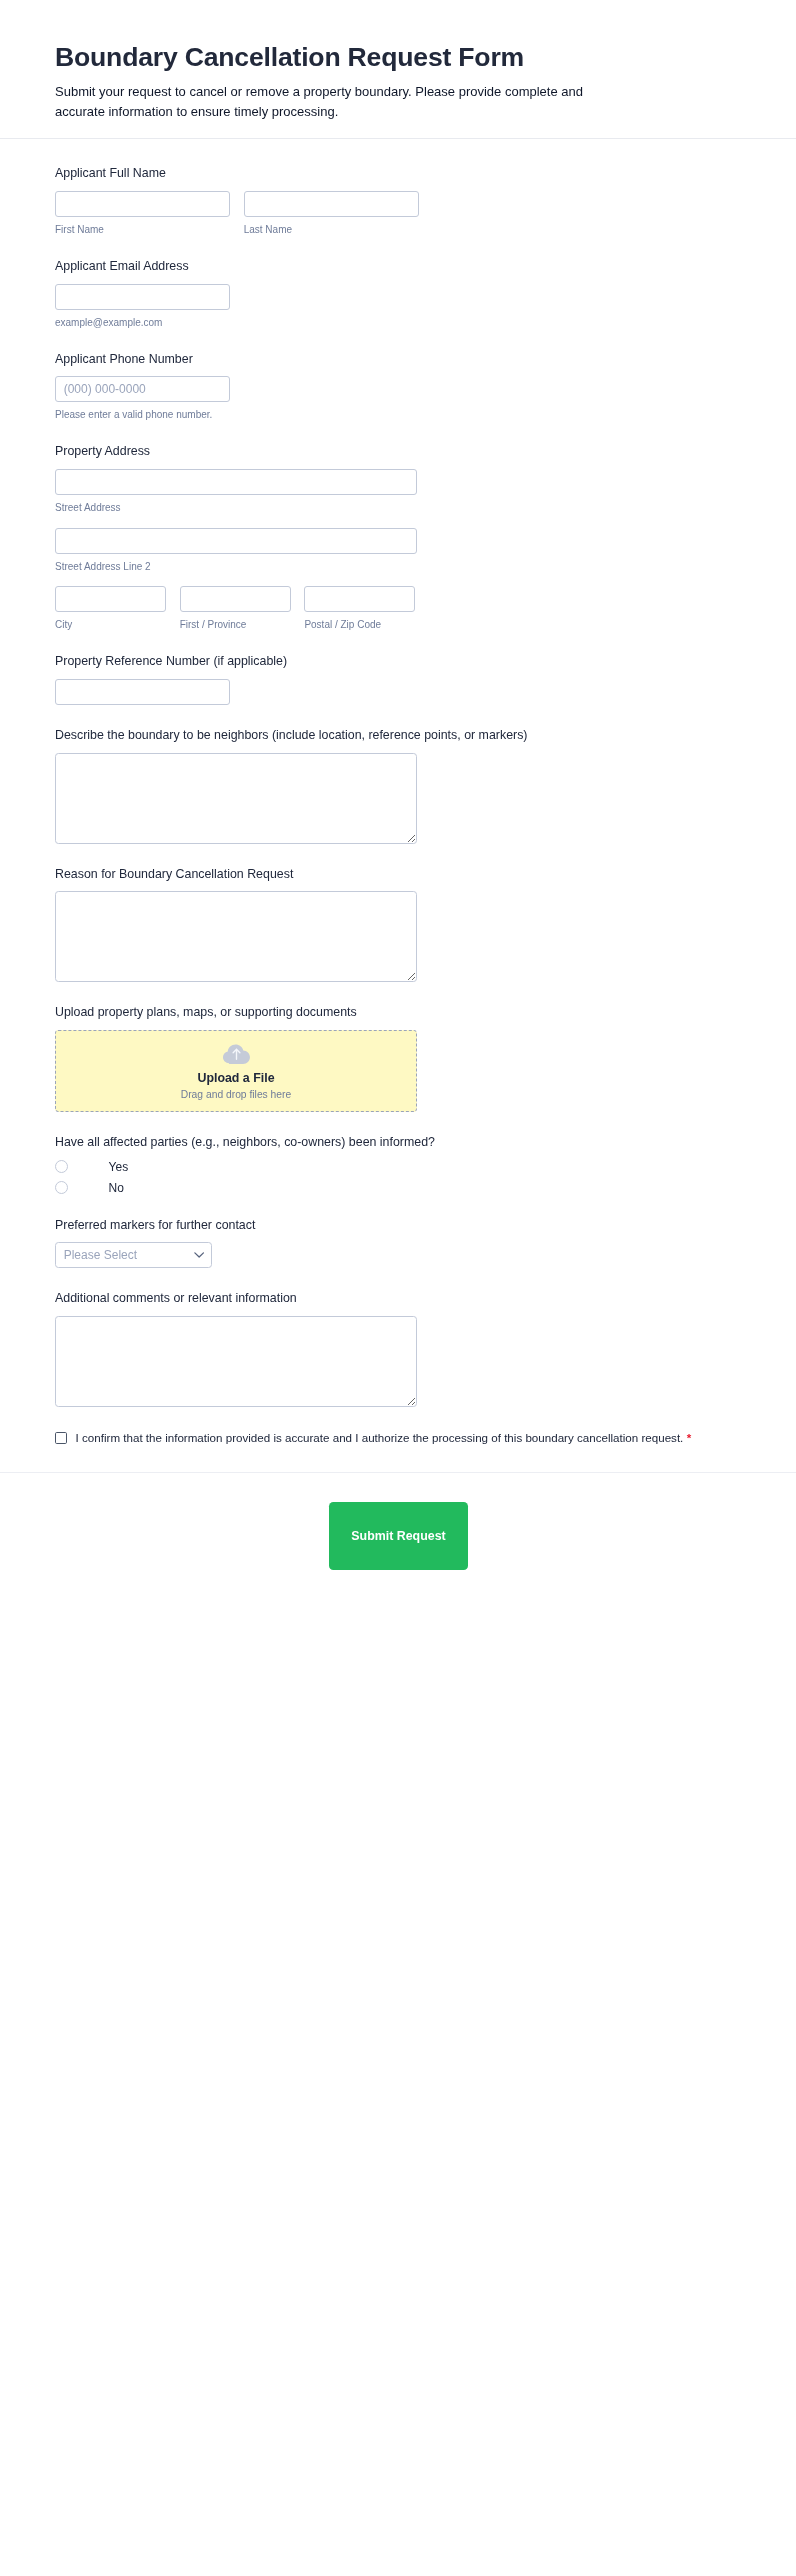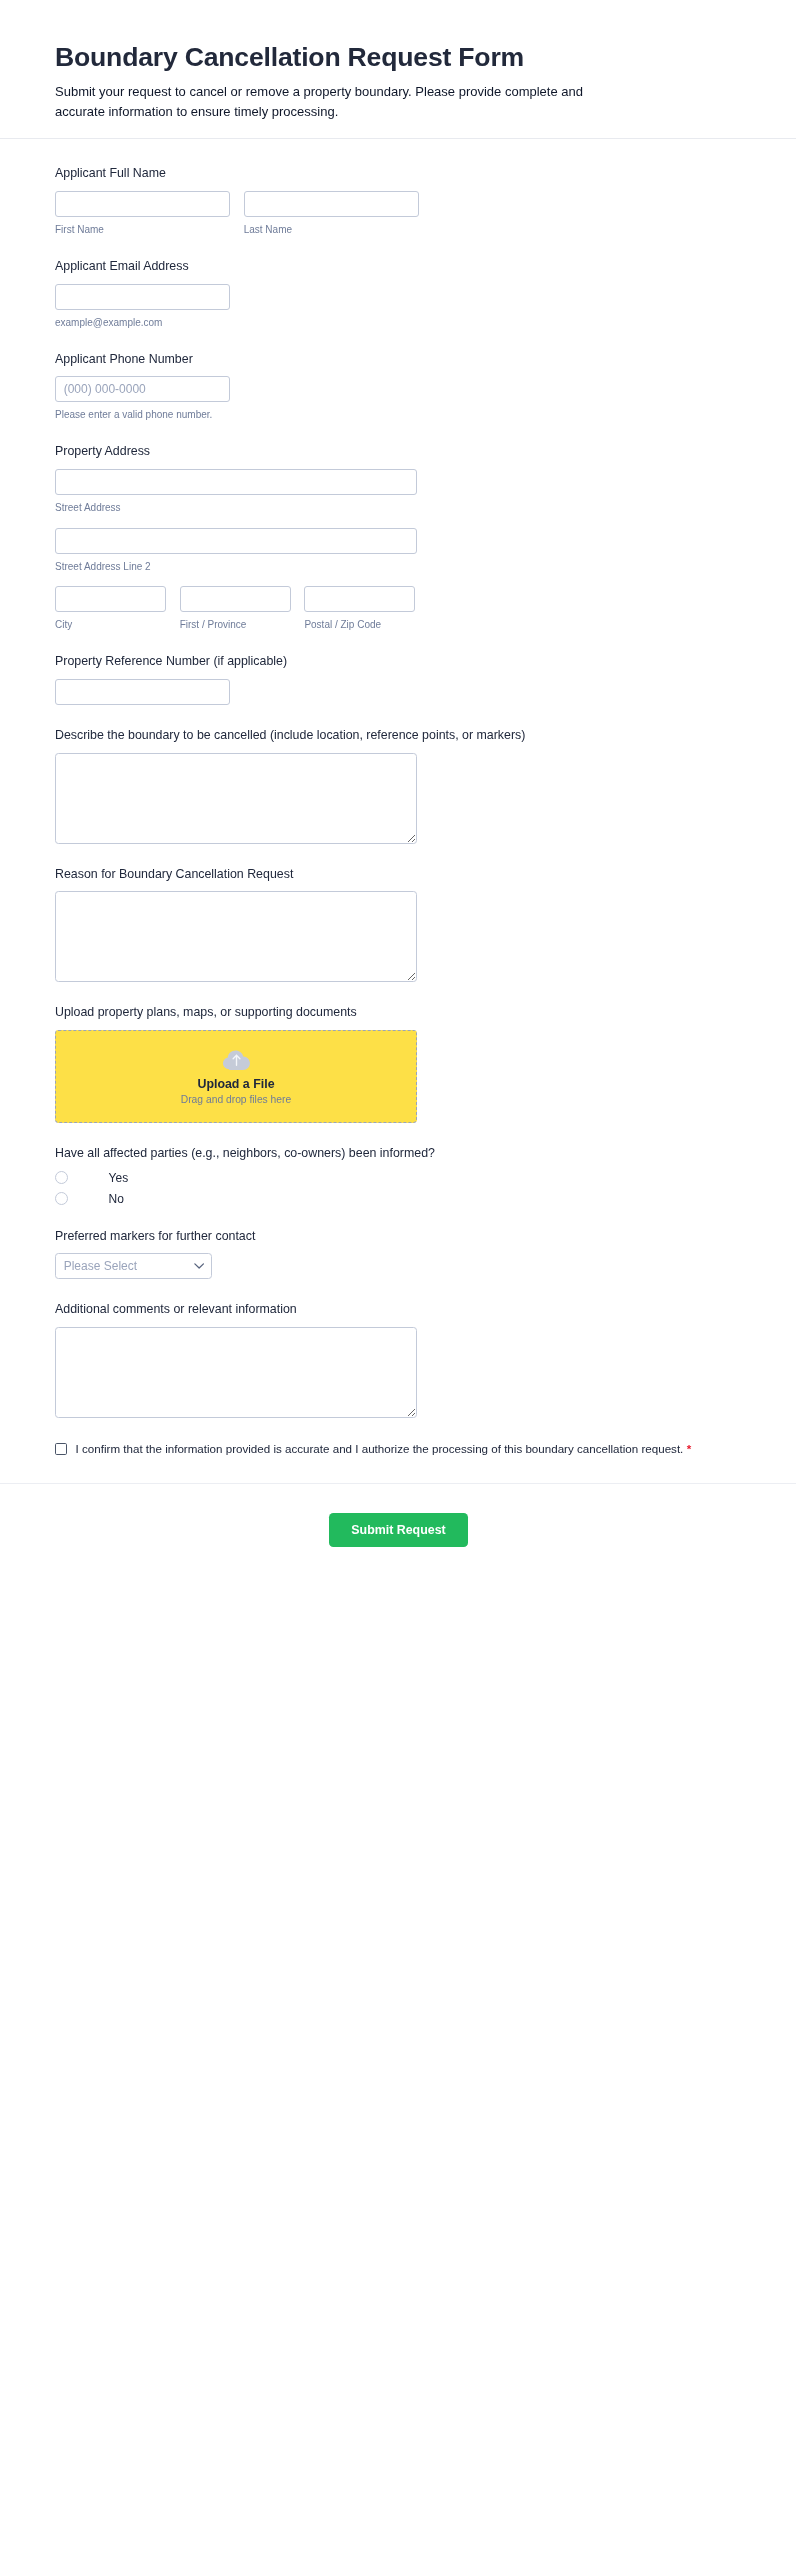--- a/index.html
+++ b/index.html
@@ -99,24 +99,24 @@
     border-radius: 3.4px;
     outline: none;
     resize: vertical;
     overflow: auto;
   }
   .ta.h-tall { height: 91px; }
 
   
   .dropzone {
     width: 362px;
-    height: 93px;
+    height: 82px;
     border: 0.9px dashed #9aa4bb;
     border-radius: 3.4px;
-    background: #fde047;
+    background: #fef9c3;
     display: flex;
     flex-direction: column;
     align-items: center;
     justify-content: center;
     cursor: pointer;
   }
   .cloud-icon { margin-bottom: 6.9px; line-height: 0; }
   .dz-title {
     font-size: 12.4px;
     font-weight: bold;
@@ -198,21 +198,21 @@
 
   
   .form-footer {
     border-top: 0.9px solid #eceef3;
     padding: 29px 0 51px 0;
     text-align: center;
   }
   .submit-btn {
     display: inline-block;
     min-width: 101px;
-    padding: 10px 22px;
+    padding: 27px 22px;
     background: #22ba5d;
     color: #ffffff;
     font-family: "Liberation Sans", sans-serif;
     font-size: 12.4px;
     font-weight: bold;
     border: none;
     border-radius: 4.3px;
     cursor: pointer;
   }
 </style>
@@ -282,21 +282,21 @@
         </div>
       </div>
     </div>
 
     <div class="field-block">
       <span class="field-label">Property Reference Number (if applicable)</span>
       <input class="txt w-med" type="text" placeholder="" style="">
     </div>
 
     <div class="field-block">
-      <span class="field-label">Describe the boundary to be cancelled (include location, reference points, or markers)</span>
+      <span class="field-label">Describe the boundary to be neighbors (include location, reference points, or markers)</span>
       <textarea class="ta h-tall" placeholder="" style=""></textarea>
     </div>
 
     <div class="field-block">
       <span class="field-label">Reason for Boundary Cancellation Request</span>
       <textarea class="ta h-tall" placeholder="" style=""></textarea>
     </div>
 
     <div class="field-block">
       <span class="field-label">Upload property plans, maps, or supporting documents</span>

